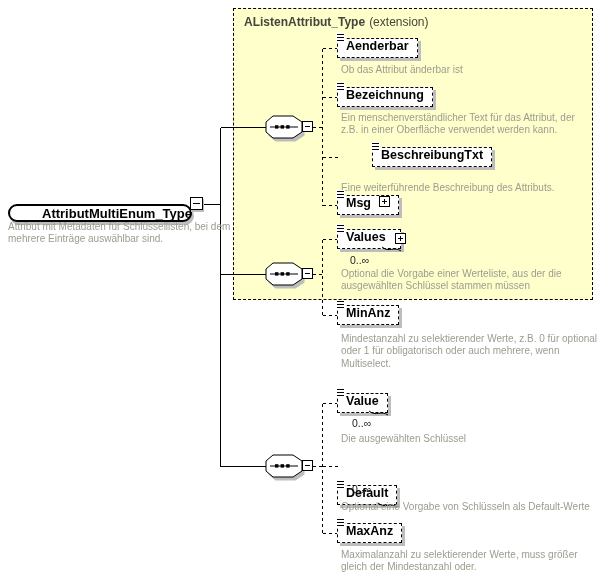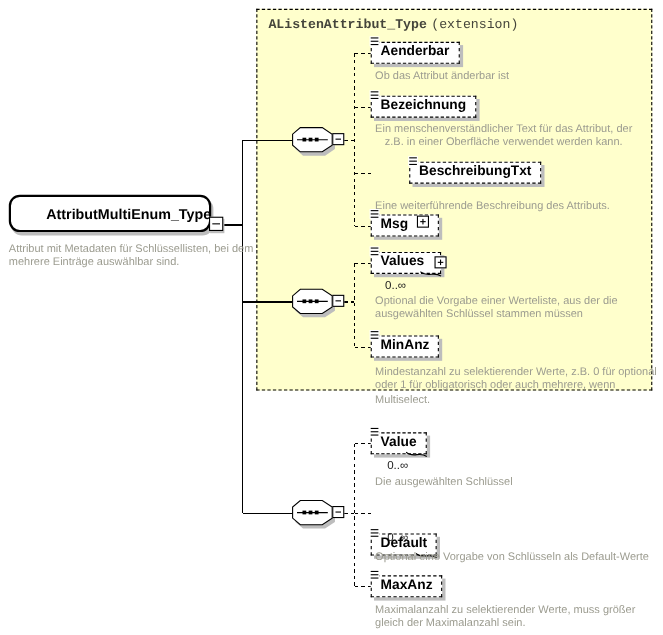--- a/index.html
+++ b/index.html
@@ -3,29 +3,29 @@
 <meta charset="utf-8">
 <style>
   html,body{margin:0;padding:0;background:#fff;}
   #canvas{
     position:relative;width:603px;height:577px;background:#fff;overflow:hidden;
     font-family:"Liberation Sans",sans-serif;color:#000;
   }
   svg.wires{position:absolute;left:0;top:0;pointer-events:none;}
   
   .extbox{
-    position:absolute;left:233px;top:8px;width:360px;height:347px;
-    background:var(--extension-fill,#ffffcc);border:1px dashed #000;box-sizing:border-box;font-family:Liberation Mono, monospace;
+    position:absolute;left:233px;top:8px;width:360px;height:292px;
+    background:var(--extension-fill,#ffffcc);border:1px dashed #000;box-sizing:border-box;
   }
   .exttitle{position:absolute;left:10px;top:6px;font-size:12px;color:var(--extension-title-text,#45453b);white-space:nowrap;}
   .exttitle .tname{font-weight:bold;}
   .exttitle .tsuffix{margin-left:4px;font-weight:normal;}
   
   .rootbox{
-    position:absolute;left:8px;top:177px;width:184px;height:34px;box-sizing:border-box;
+    position:absolute;left:8px;top:204px;width:184px;height:18px;box-sizing:border-box;
     background:#fff;border:2px solid #000;border-radius:10px;
     box-shadow:2px 3px 0 var(--shadow-gray,#bdbdbd);
     display:flex;align-items:center;justify-content:center;
     font-weight:bold;font-size:13px;white-space:nowrap;padding-left:34px;
   }
   
   .el{
     position:absolute;height:20px;box-sizing:border-box;background:#fff;
     border:1px dashed #000;box-shadow:3px 3px 0 var(--shadow-gray,#bdbdbd);
     display:flex;align-items:flex-start;padding:0 8px;
@@ -117,21 +117,21 @@
     <span>Aenderbar</span>
   </div>
   <div class="ann" style="left:341px;top:64px;">
     <div>Ob das Attribut änderbar ist</div>
   </div>
 
   <div class="el" style="left:337px;top:87px;">
     <span class="dicon"></span>
     <span>Bezeichnung</span>
   </div>
-  <div class="ann" style="left:341px;top:112px;text-align:center;">
+  <div class="ann" style="left:341px;top:112px;">
     <div>Ein menschenverständlicher Text für das Attribut, der</div>
     <div>z.B. in einer Oberfläche verwendet werden kann.</div>
   </div>
 
   <div class="el" style="left:337px;top:147px;margin-left:35px;">
     <span class="dicon"></span>
     <span>BeschreibungTxt</span>
   </div>
   <div class="ann" style="left:341px;top:182px;">
     <div>Eine weiterführende Beschreibung des Attributs.</div>
@@ -190,16 +190,16 @@
   <div class="ann" style="left:341px;top:501px;">
     <div>Optional eine Vorgabe von Schlüsseln als Default-Werte</div>
   </div>
 
   <div class="el" style="left:337px;top:523px;">
     <span class="dicon"></span>
     <span>MaxAnz</span>
   </div>
   <div class="ann" style="left:341px;top:549px;">
     <div>Maximalanzahl zu selektierender Werte, muss größer</div>
-    <div>gleich der Maximalanzahl sein.</div>
+    <div>gleich der Mindestanzahl oder.</div>
   </div>
 
 </div>
 
 </body></html>

